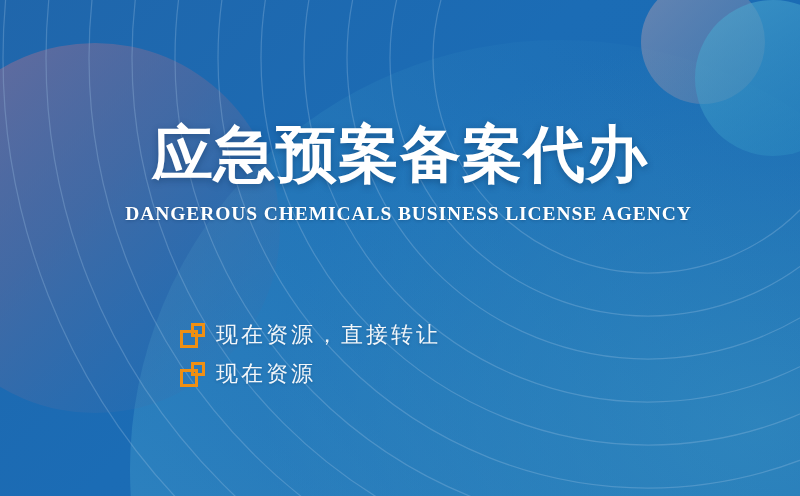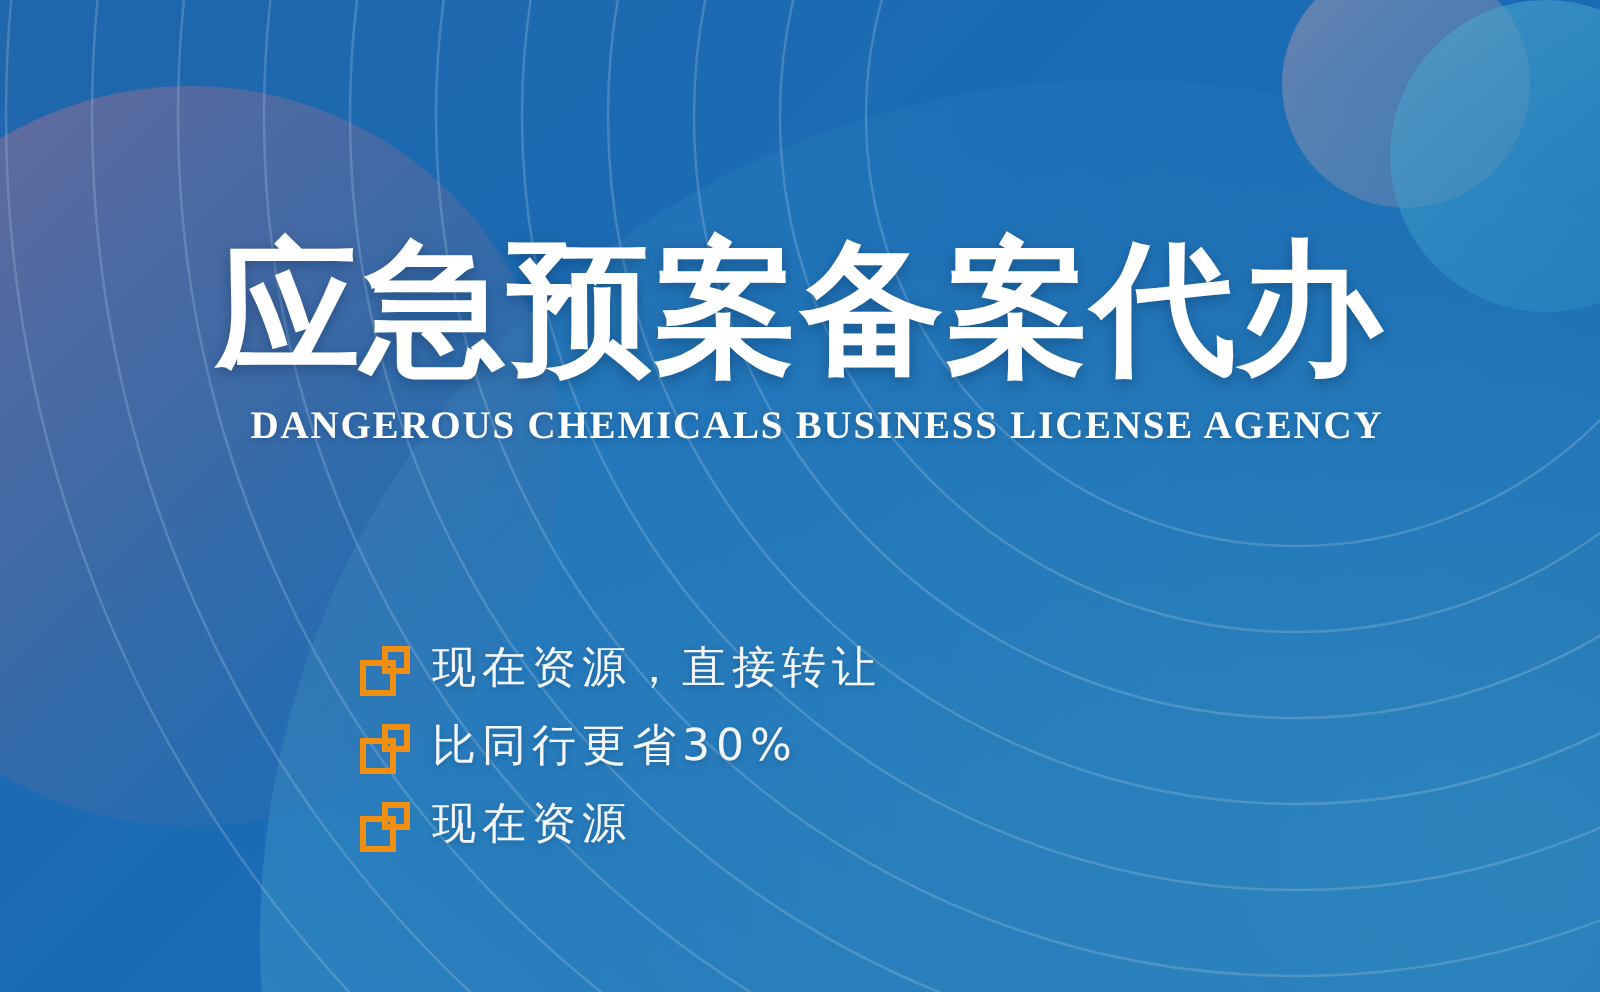--- a/index.html
+++ b/index.html
@@ -34,21 +34,21 @@
   .title-block {
     position:absolute;
     left:0; right:0;
     top:112px;
     text-align:center;
   }
 
   .main-title {
     font-family:"DejaVu Sans", "Liberation Sans", sans-serif;
     font-weight:700;
-    font-size:72px;
+    font-size:61px;
     line-height:84px;
     color:#ffffff;
     letter-spacing:1px;
     text-shadow:0 2px 7px rgba(8,45,85,0.40);
     white-space:nowrap;
   }
 
   .en-subtitle {
     margin-top:6px;
     font-family:"Liberation Serif", "DejaVu Serif", serif;
@@ -190,27 +190,20 @@
     <ul class="feature-list">
 
       <li class="feature-item">
         <span class="bullet-icon">
           <span class="sq sq-big"></span>
           <span class="sq sq-small"></span>
         </span>
         <span class="feature-text">现在资源，直接转让</span>
       </li>
 
-      <li class="feature-item">
-        <span class="bullet-icon">
-          <span class="sq sq-big"></span>
-          <span class="sq sq-small"></span>
-        </span>
-        <span class="feature-text">比同行更省30%</span>
-      </li>
 
       <li class="feature-item">
         <span class="bullet-icon">
           <span class="sq sq-big"></span>
           <span class="sq sq-small"></span>
         </span>
         <span class="feature-text">现在资源</span>
       </li>
 
     </ul>

